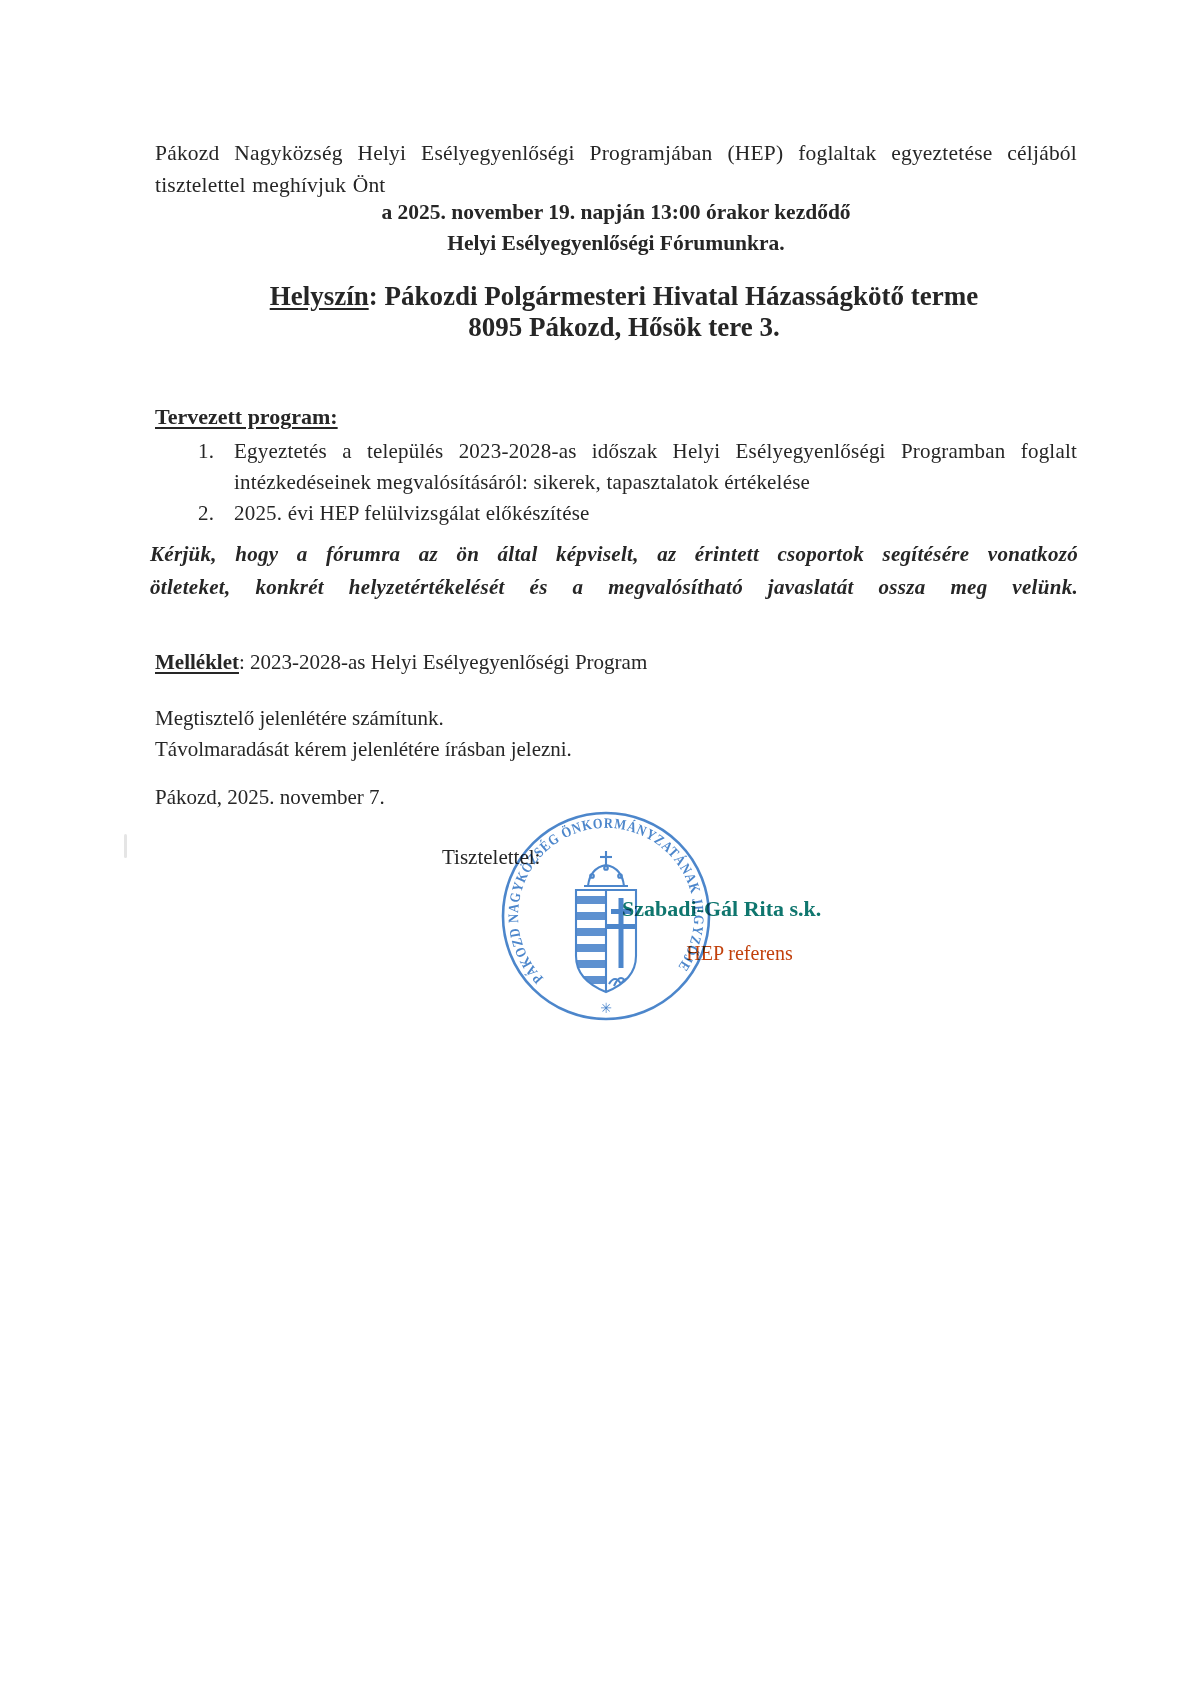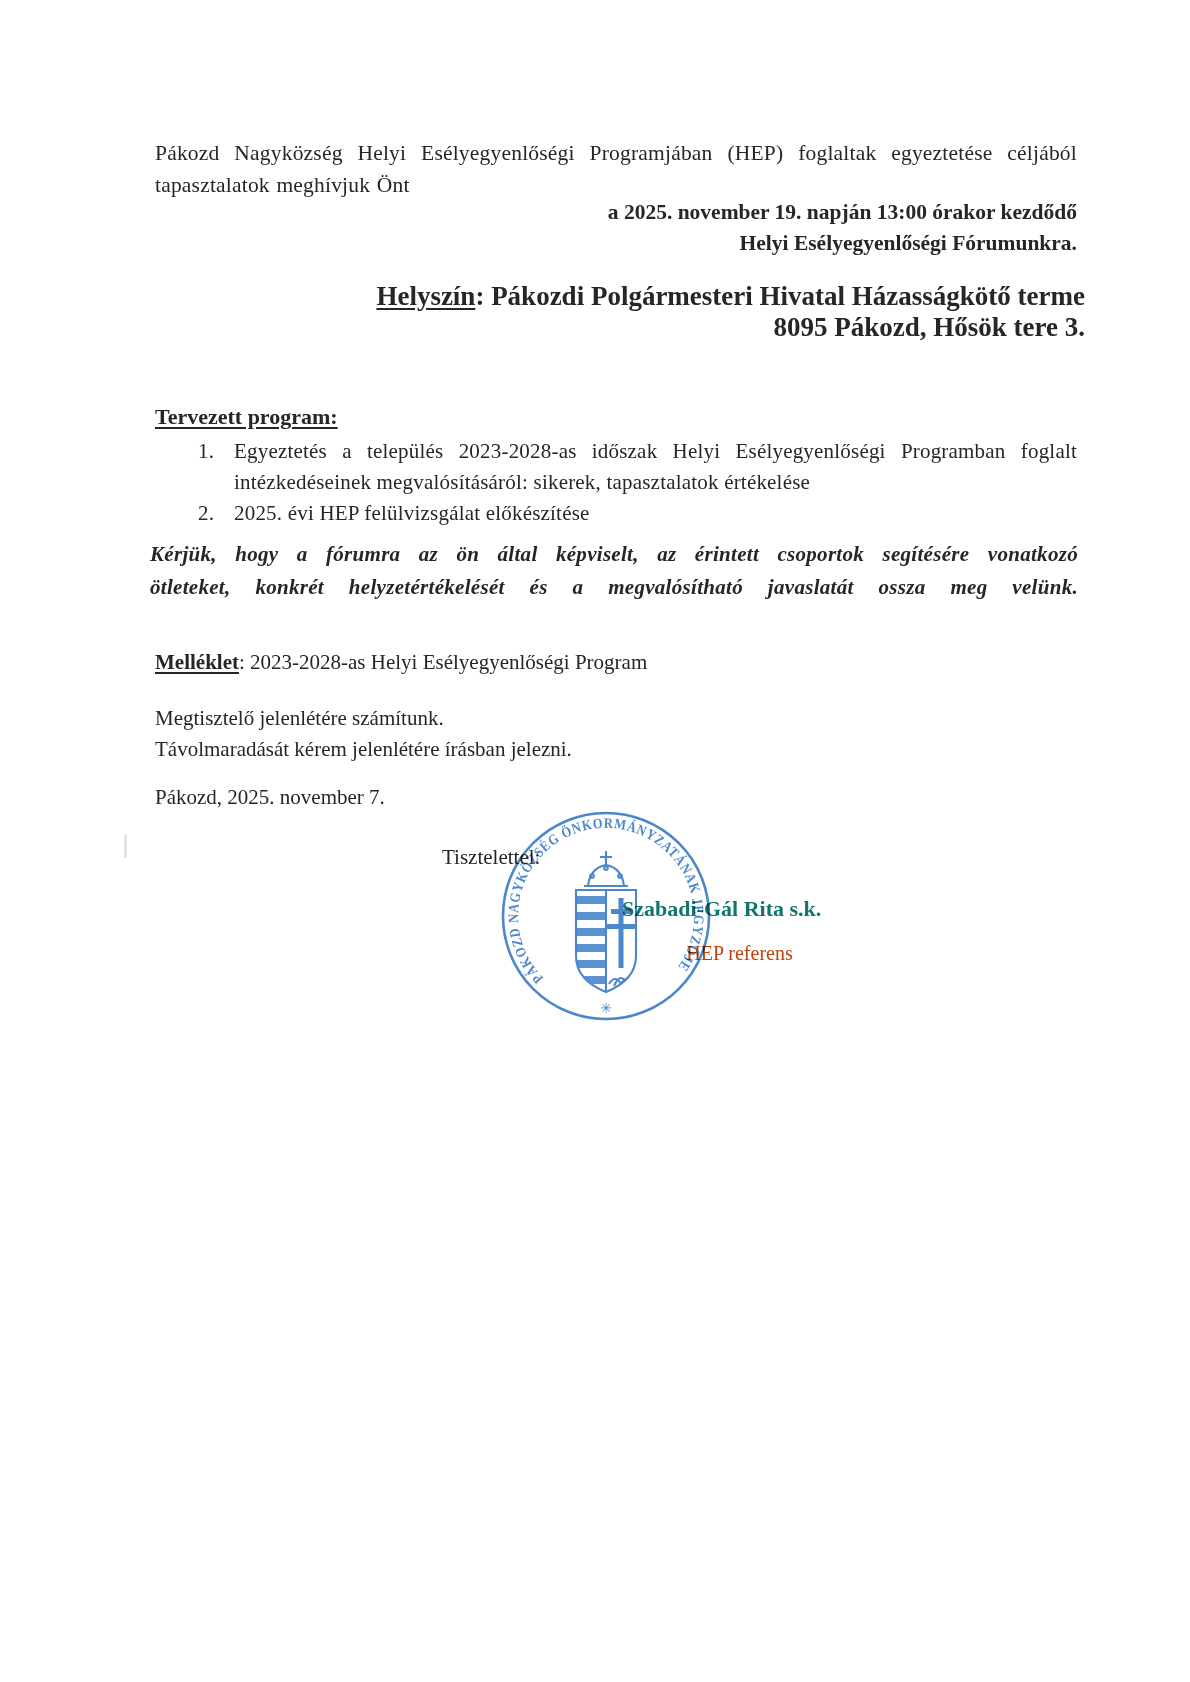--- a/index.html
+++ b/index.html
@@ -13,21 +13,21 @@
     height: 1682px;
     background: #ffffff;
     font-family: "Liberation Serif", "DejaVu Serif", serif;
     color: #262626;
     overflow: hidden;
   }
   .abs { position: absolute; }
   .b { font-weight: bold; text-align: center; }
   .bi { font-weight: bold; font-style: italic; }
   .u { text-decoration: underline; text-underline-offset: 3px; }
-  .center { text-align: right; }
+  .center { text-align: center; }
   
   .stretch { text-align: justify; text-align-last: justify; }
 
   .intro {
     left: 155px; top: 122px; width: 922px;
     font-size: 21.5px; line-height: 32px;
     letter-spacing: 0.2px; word-spacing: 1px; margin-top: 15px;
   }
   .event-block {
     left: 155px; top: 197px; width: 922px;
@@ -102,21 +102,21 @@
     border-radius: 2px;
   }
 </style>
 </head>
 <body>
 
 <div class="page">
 
   <div class="abs intro">
     <div class="stretch">Pákozd Nagyközség Helyi Esélyegyenlőségi Programjában (HEP) foglaltak egyeztetése céljából</div>
-    <div>tapasztalatok meghívjuk Önt</div>
+    <div>tisztelettel meghívjuk Önt</div>
   </div>
 
   <div class="abs event-block center b">
     <div>a 2025. november 19. napján 13:00 órakor kezdődő</div>
     <div>Helyi Esélyegyenlőségi Fórumunkra.</div>
   </div>
 
   <div class="abs location-block center b">
     <div>
       <span class="u">Helyszín</span><span>: Pákozdi Polgármesteri Hivatal Házasságkötő terme</span>

